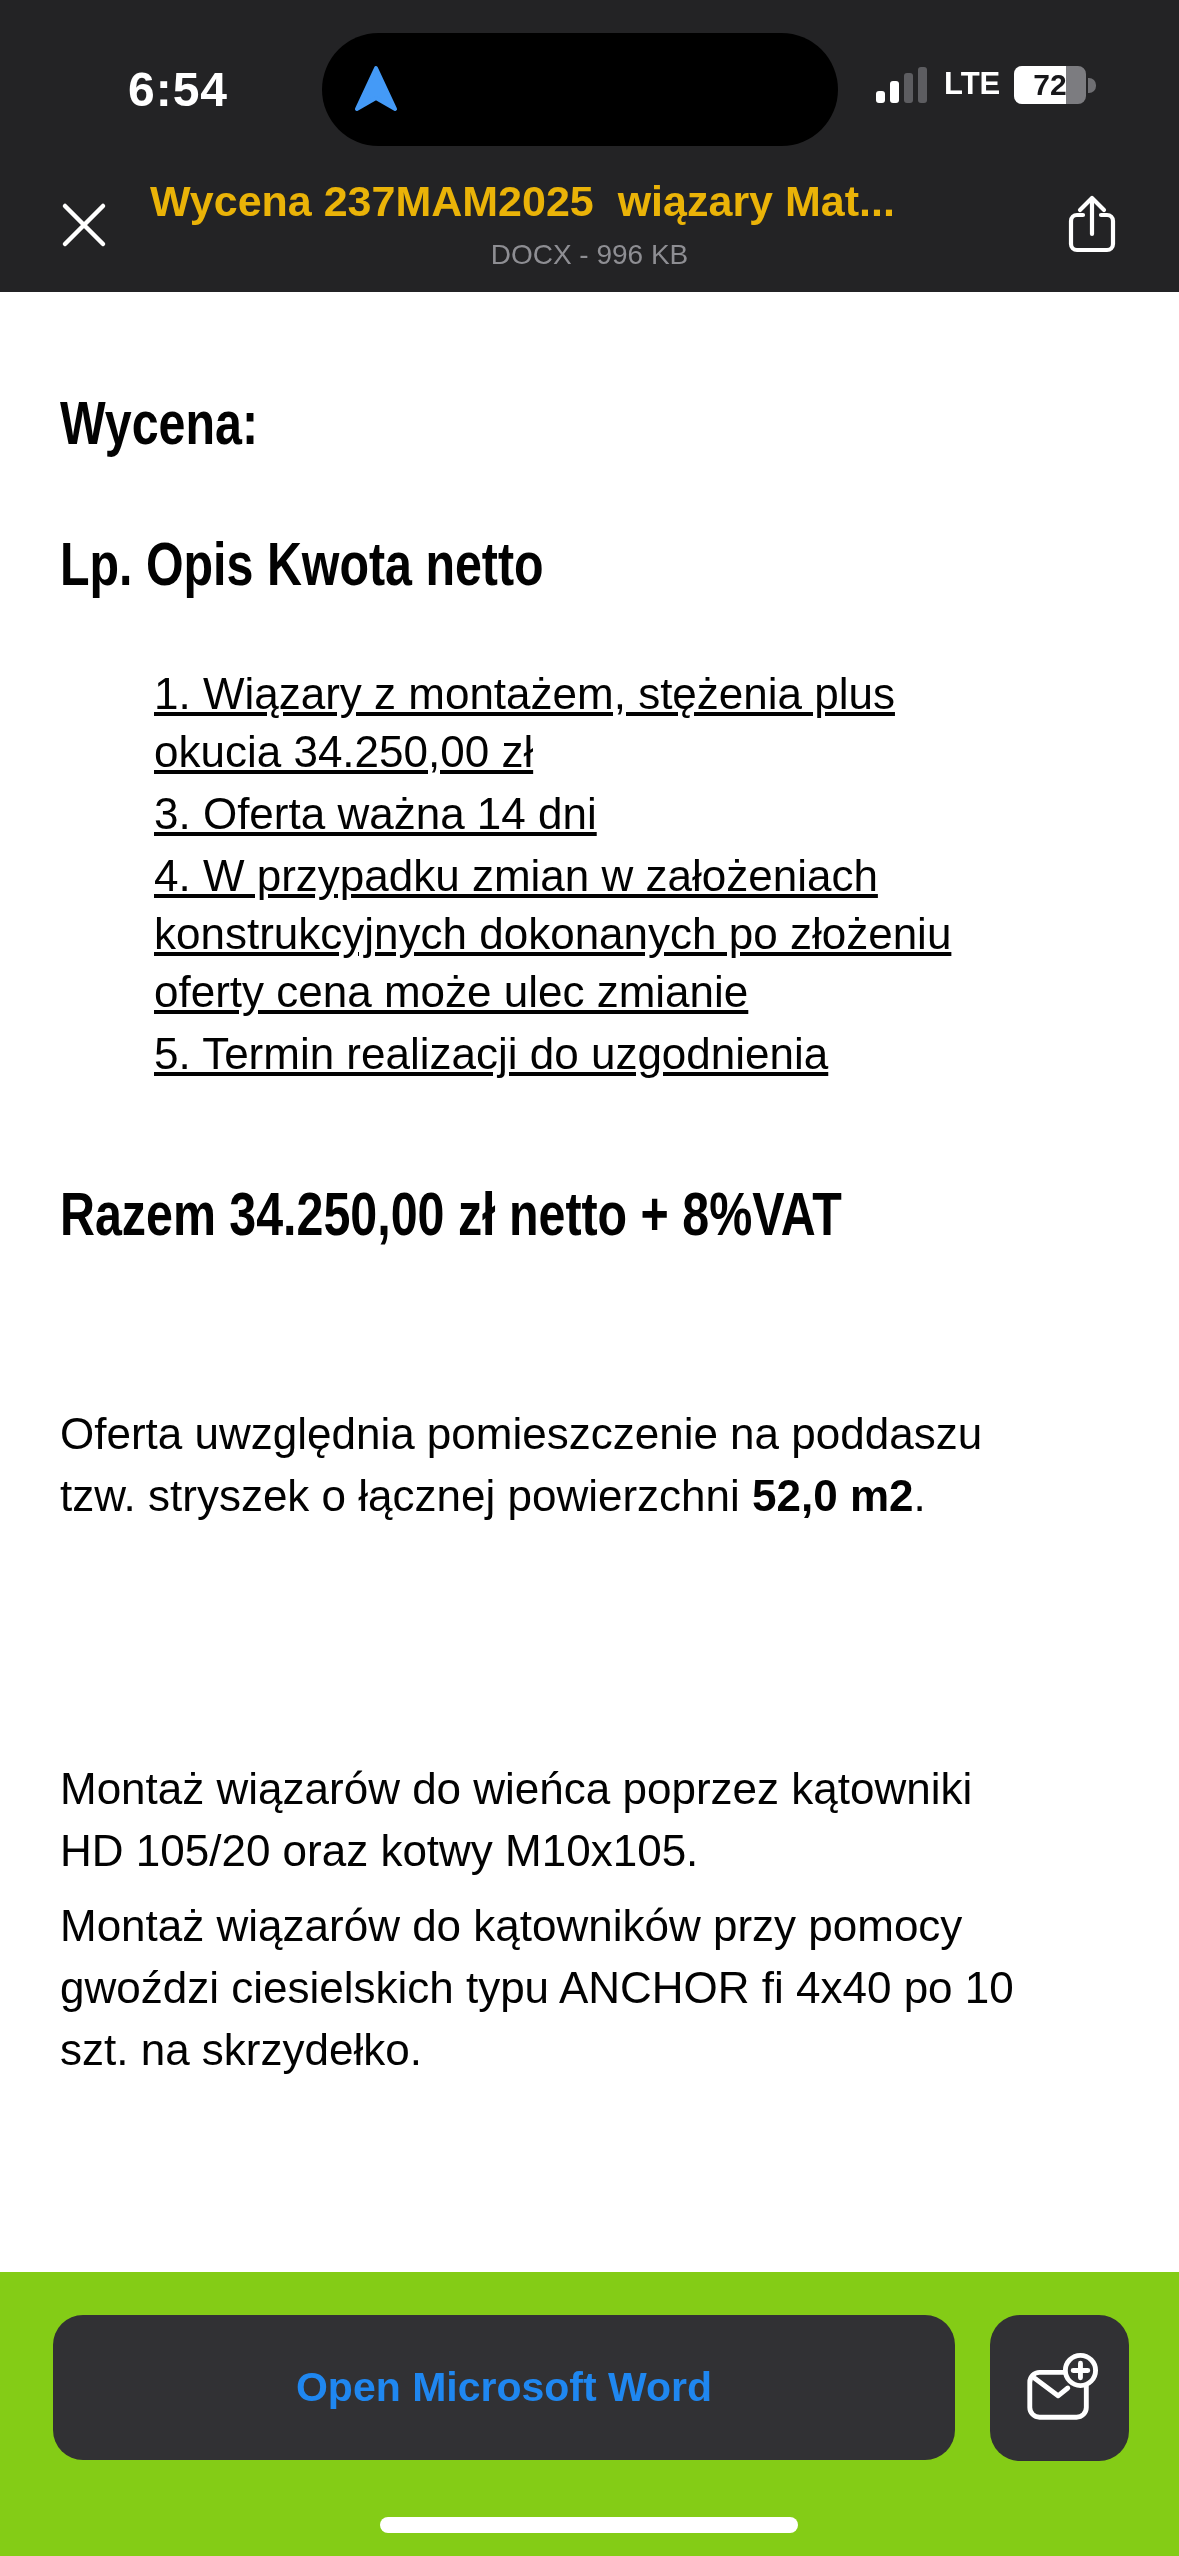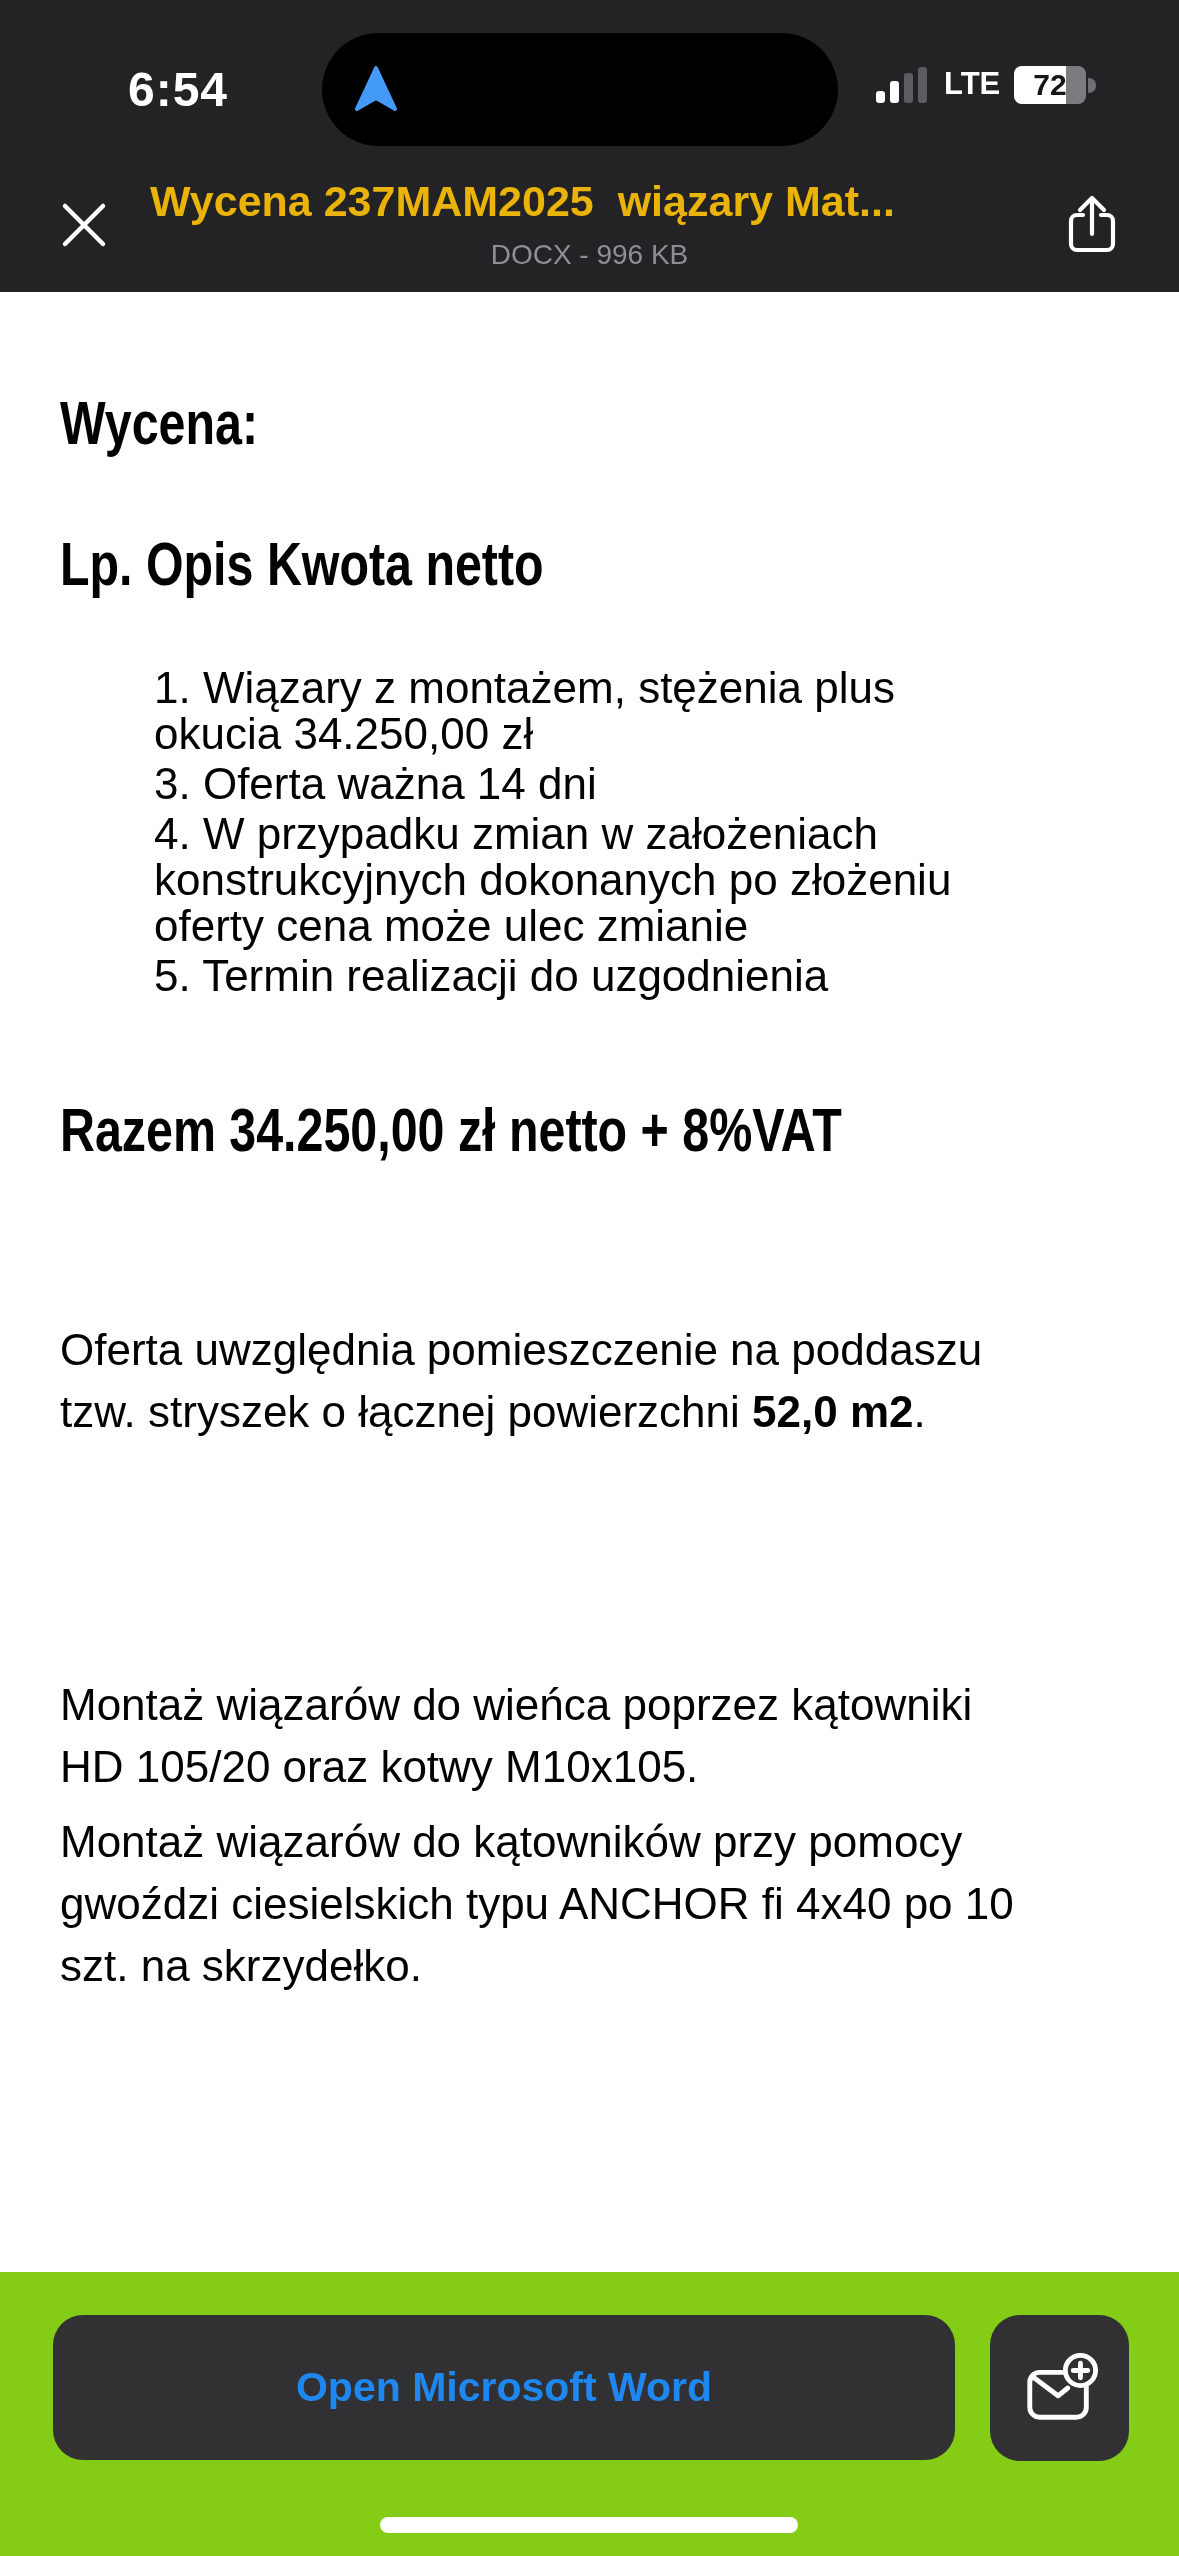--- a/index.html
+++ b/index.html
@@ -31,21 +31,21 @@
   .hdr-sub{position:absolute;left:150px;right:150px;top:238px;text-align:center;
            font-size:28px;font-weight:400;color:#8e8e93;line-height:34px;}
   .share-btn{position:absolute;left:1062px;top:192px;width:60px;height:66px;background:none;border:none;padding:0;cursor:pointer;}
   
   .doc{position:absolute;top:292px;left:0;width:1179px;height:2428px;background:#ffffff;
        box-sizing:border-box;padding:96px 58px 0 60px;color:#020202;font-size:44px;}
   .doc-h{font-size:62px;font-weight:700;line-height:70px;transform:scaleX(0.78);
          transform-origin:0 50%;white-space:nowrap;}
   .h-lp{margin-top:71px;}
   .doc-list{margin-top:66px;padding-left:94px;}
-  .doc-li{white-space:pre-line;line-height:46px;margin-bottom:4px;}
+  .doc-li{white-space:pre-line;line-height:58px;margin-bottom:4px;text-decoration:underline;}
   .h-razem{margin-top:96px;}
   .doc-par{white-space:pre-line;line-height:62px;}
   .p-oferta{margin-top:154px;}
   .p-montaz1{margin-top:231px;}
   .p-montaz2{margin-top:13px;}
   .b{font-weight:700;}
   
   .footer{position:absolute;left:0;bottom:0;width:1179px;height:284px;background:#84cc16;}
   .open-btn{position:absolute;left:53px;top:43px;width:902px;height:145px;border-radius:30px;
             background:#313134;border:none;cursor:pointer;display:flex;align-items:center;justify-content:center;

